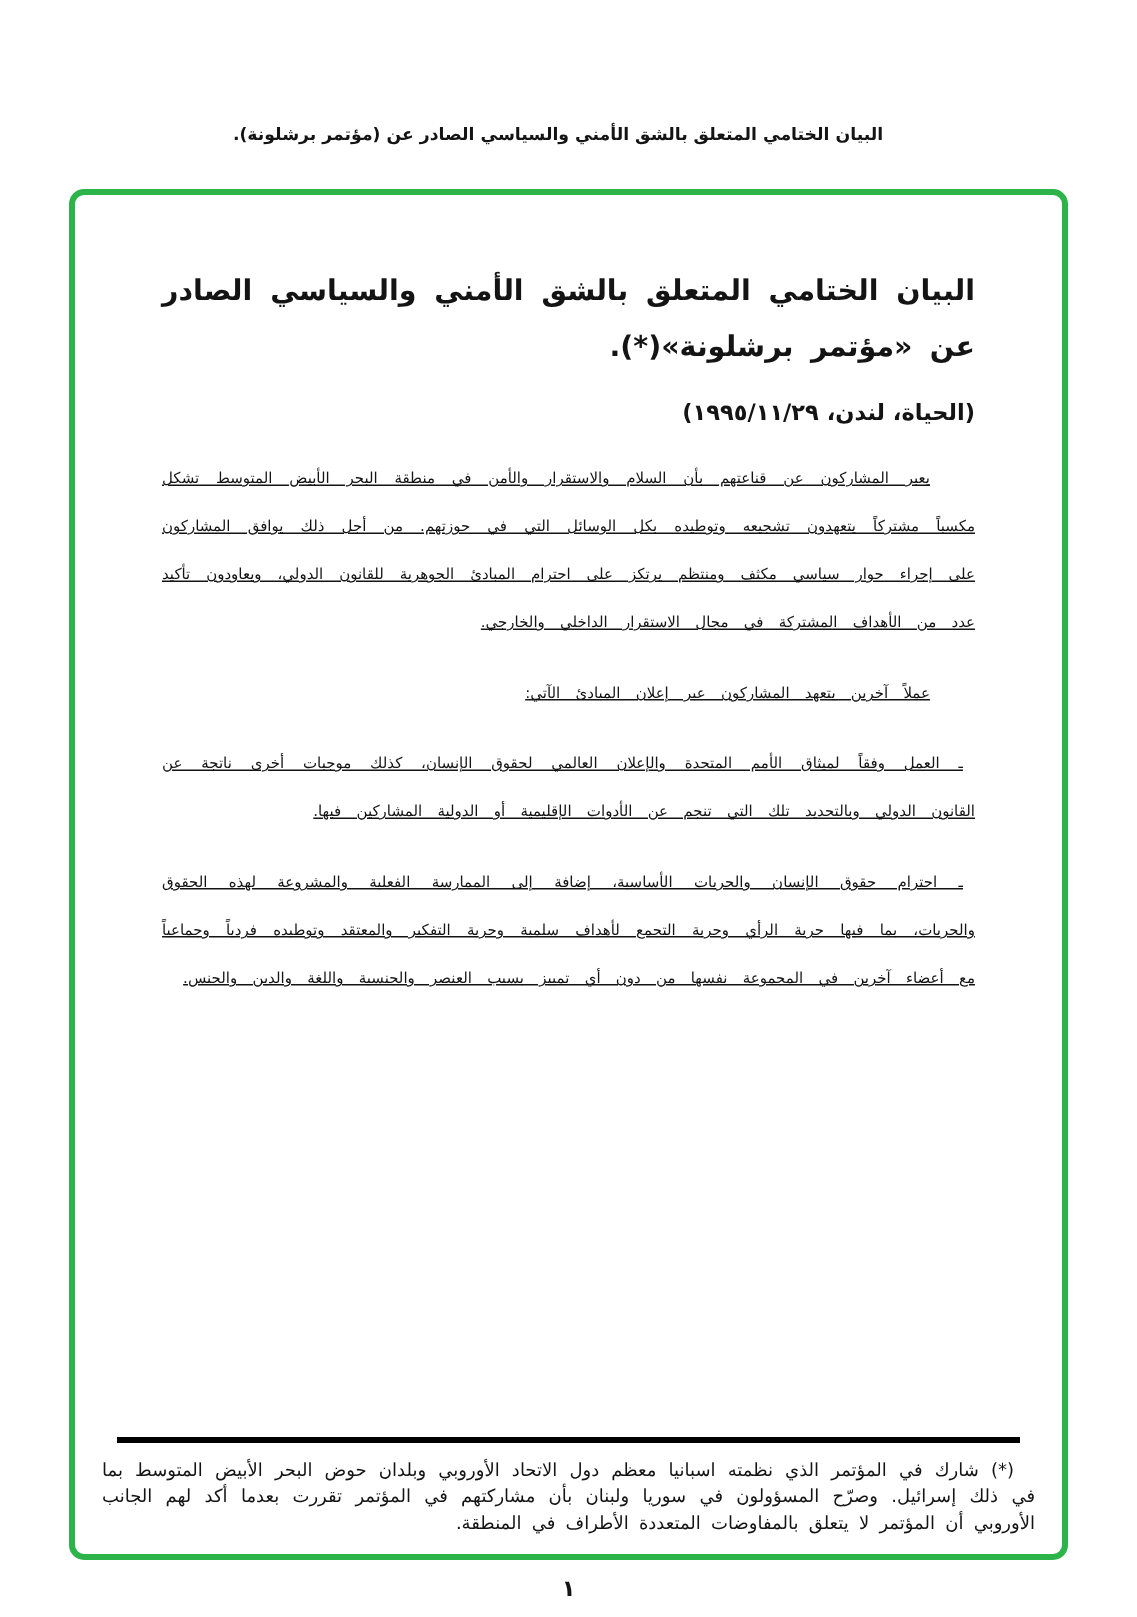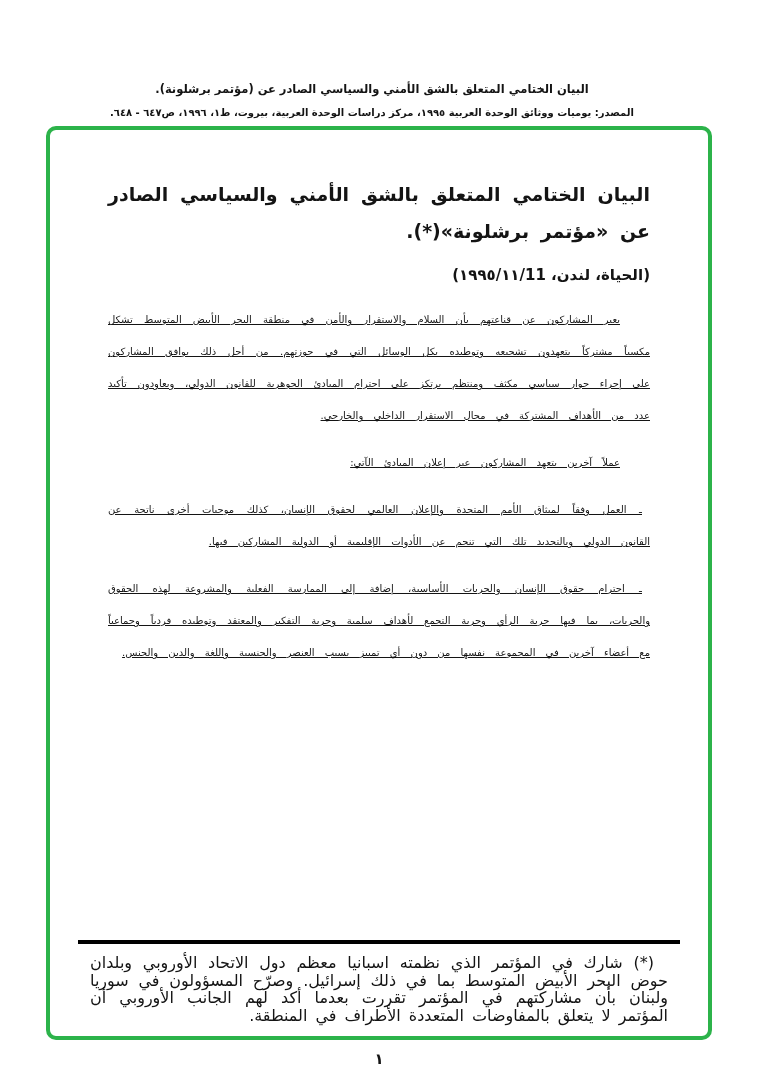--- a/index.html
+++ b/index.html
@@ -77,22 +77,22 @@
     position: absolute;
     left: 18px; right: 18px; bottom: 12px;
     direction: rtl;
   }
   .foot-rule {
     height: 4px;
     background: #000000;
     margin: 0 10px 10px 10px;
   }
   .footnote {
-    margin: 0 22px;
-    font-size: 16px;
+    margin: 0 0;
+    font-size: 12px;
     line-height: 17.5px;
     text-align: justify;
     word-spacing: 3px;
     text-indent: 14px;
   }
 
   
   .page-number {
     position: absolute;
     left: 0; right: 0; top: 1050px;
@@ -101,29 +101,28 @@
     font-weight: bold;
   }
 </style>
 </head>
 <body>
 
 <div class="page">
 
   <div class="top-header">
     <div class="h-title">البيان الختامي المتعلق بالشق الأمني والسياسي الصادر عن (مؤتمر برشلونة).</div>
-    <div class="h-source">المصدر: يوميات ووثائق الوحدة العربية ١٩٩٥، مركز دراسات الوحدة العربية، بيروت، ط١، ١٩٩٦، ص٦٤٧ - ٦٤٨.</div>
   </div>
 
   <div class="doc-frame" style="border-color: rgb(44, 179, 74);">
     <div class="doc-content">
       <h1 class="doc-title">البيان الختامي المتعلق بالشق الأمني والسياسي الصادر عن «مؤتمر برشلونة»(*).</h1>
 
       <div class="dateline">
-        <span>(الحياة، لندن، ١٩٩٥/١١/11)</span>
+        <span>(الحياة، لندن، ١٩٩٥/١١/٢٩)</span>
       </div>
 
       <p class="para indent">يعبر المشاركون عن قناعتهم بأن السلام والاستقرار والأمن في منطقة البحر الأبيض المتوسط تشكل مكسباً مشتركاً يتعهدون تشجيعه وتوطيده بكل الوسائل التي في حوزتهم. من أجل ذلك يوافق المشاركون على إجراء حوار سياسي مكثف ومنتظم يرتكز على احترام المبادئ الجوهرية للقانون الدولي، ويعاودون تأكيد عدد من الأهداف المشتركة في مجال الاستقرار الداخلي والخارجي.</p>
       <p class="para indent">عملاً آخرين يتعهد المشاركون عبر إعلان المبادئ الآتي:</p>
       <p class="para bullet">ـ العمل وفقاً لميثاق الأمم المتحدة والإعلان العالمي لحقوق الإنسان، كذلك موجبات أخرى ناتجة عن القانون الدولي وبالتحديد تلك التي تنجم عن الأدوات الإقليمية أو الدولية المشاركين فيها.</p>
       <p class="para bullet">ـ احترام حقوق الإنسان والحريات الأساسية، إضافة إلى الممارسة الفعلية والمشروعة لهذه الحقوق والحريات، بما فيها حرية الرأي وحرية التجمع لأهداف سلمية وحرية التفكير والمعتقد وتوطيده فردياً وجماعياً مع أعضاء آخرين في المجموعة نفسها من دون أي تمييز بسبب العنصر والجنسية واللغة والدين والجنس.</p>
     </div>
 
     <div class="foot">
       <div class="foot-rule" style="background: rgb(0, 0, 0);"></div>

